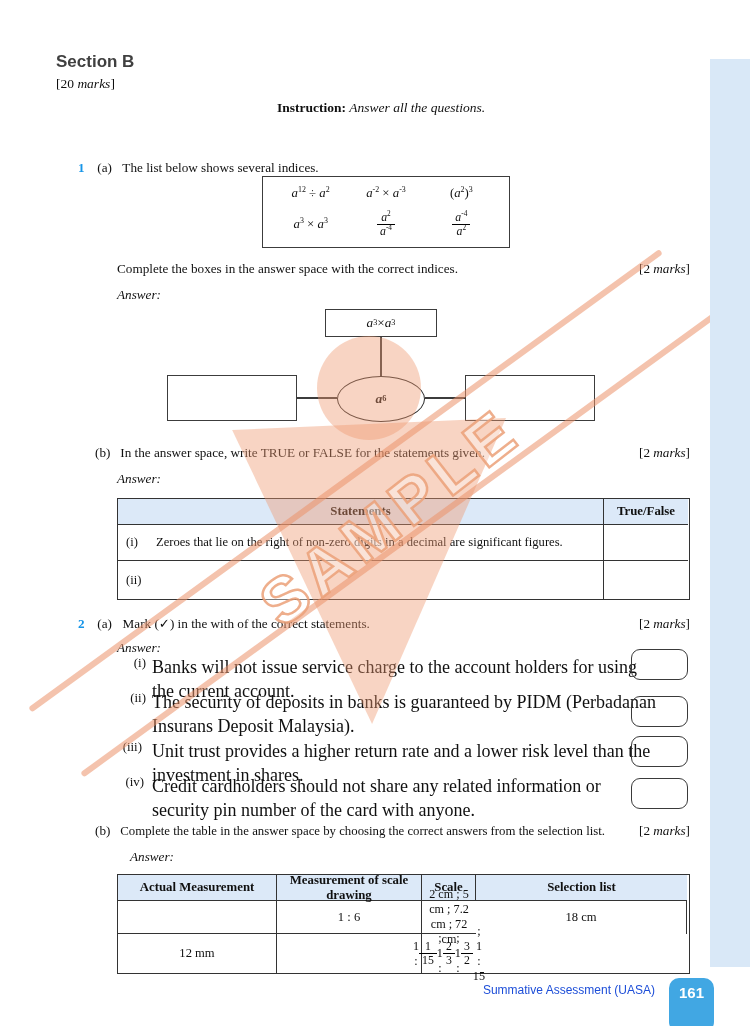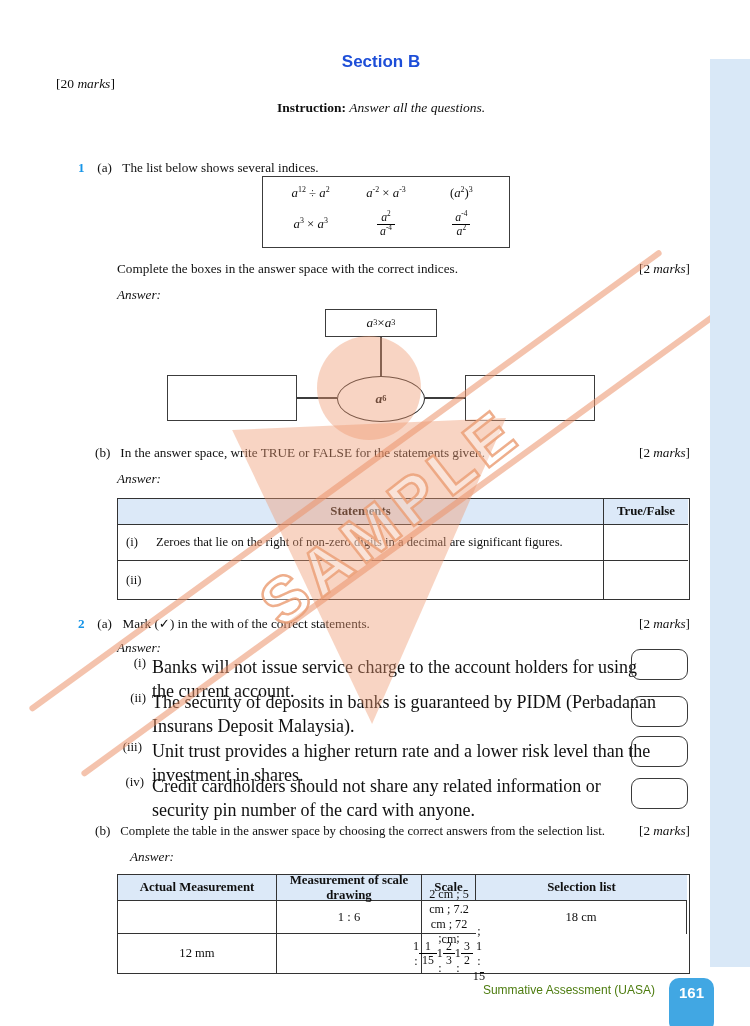--- a/index.html
+++ b/index.html
@@ -10,21 +10,21 @@
     font-size:13.2px;
   }
   .abs { position:absolute; }
   .bold { font-weight:bold; }
   .ital { font-style:italic; }
   .center { text-align:center; }
   sup { font-size:0.62em; vertical-align:super; line-height:0; }
   i { font-style:italic; }
 
   
-  .section-title { left:56px; top:52px; width:650px; font-size:17px; font-weight:bold; color:#1d4ed8; text-align:center; font-family:"Liberation Sans",sans-serif; }
+  .section-title { left:56px; top:52px; width:650px; font-size:17px; font-weight:bold; color:#404040; text-align:left; font-family:"Liberation Sans",sans-serif; }
   .section-marks { left:56px; top:76px; width:650px; font-size:13.5px; }
   .instruction  { left:56px; top:100px; width:650px; text-align:center; font-size:13.5px; }
 
   
   .qrow { left:78px; width:612px; }
   .qnum { color:#1795e8; font-weight:bold; display:inline-block; width:16px; }
   .qsub { display:inline-block; width:22px; }
   .marks { position:absolute; right:0; top:0; width:100px; text-align:right; }
   .qtext { display:inline; }
 
@@ -54,21 +54,21 @@
   .gcell.center { justify-content:center; text-align:center; }
   .statement-cell { padding-left:8px; gap:6px; }
   .st-num { width:24px; flex:none; text-align:left; }
 
   
   .item-num { position:absolute; width:28px; text-align:right; font-size:12.9px; }
   .item-text { position:absolute; left:152px; width:505px; font-size:18px; line-height:1.33; }
   .checkbox { position:absolute; left:631px; width:57px; height:31px; border:1.5px solid #3a3a3a; border-radius:9px; background:transparent; }
 
   
-  .footer-text { left:400px; top:983px; width:255px; text-align:right; font-size:12px; color:#4d7c0f; font-family:"Liberation Sans",sans-serif; }
+  .footer-text { left:400px; top:983px; width:255px; text-align:right; font-size:12px; color:#1d4ed8; font-family:"Liberation Sans",sans-serif; }
   .page-badge { left:669px; top:978px; width:45px; height:54px; background:#41a7e3; border-radius:10px; color:#fff; font-weight:bold; font-family:"Liberation Sans",sans-serif; font-size:15px; text-align:center; padding-top:6px; }
 
   .edge-band { left:710px; top:59px; width:40px; height:908px; background:#d9e8f7; }
 
   
   .wm { position:absolute; left:0; top:0; width:710px; height:1026px; overflow:hidden; pointer-events:none; z-index:5; }
   .wm-circle { position:absolute; left:317px; top:336px; width:104px; height:104px; border-radius:50%; background:rgba(238,153,112,0.42); }
   .wm-triangle { position:absolute; left:225px; top:415px; width:285px; height:312px; background:rgba(238,153,112,0.42); clip-path:polygon(2.5% 4.8%, 98.6% 1%, 51.6% 99%); }
   .wm-line { position:absolute; height:6px; border-radius:3px; background:rgba(235,145,105,0.55); transform-origin:0 50%; }
   .wm-lineA { left:30px; top:707px; width:780px; transform:rotate(-36deg); }

